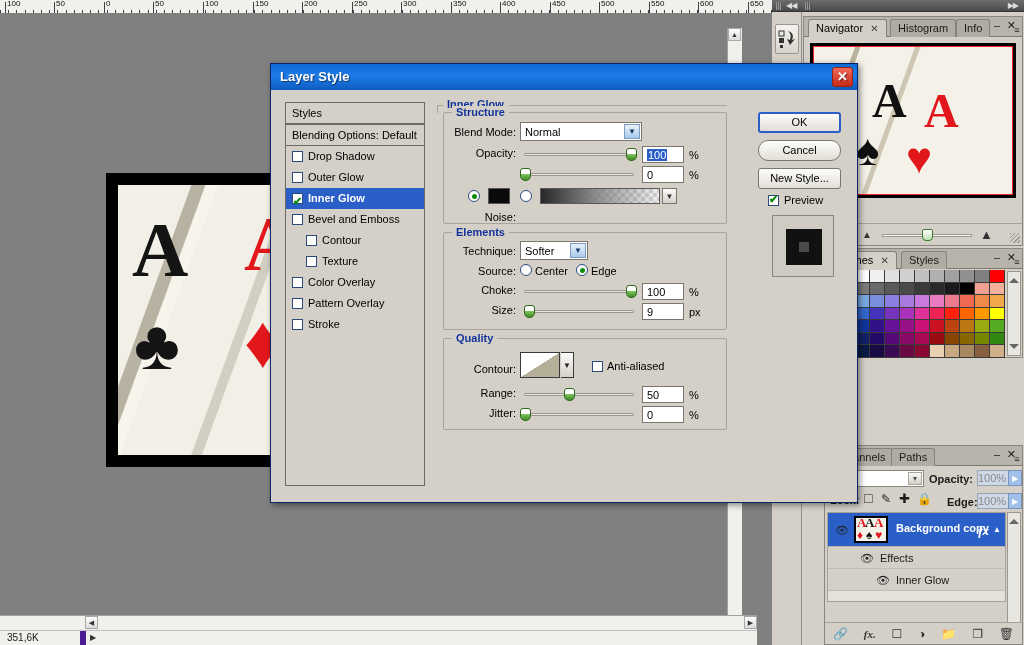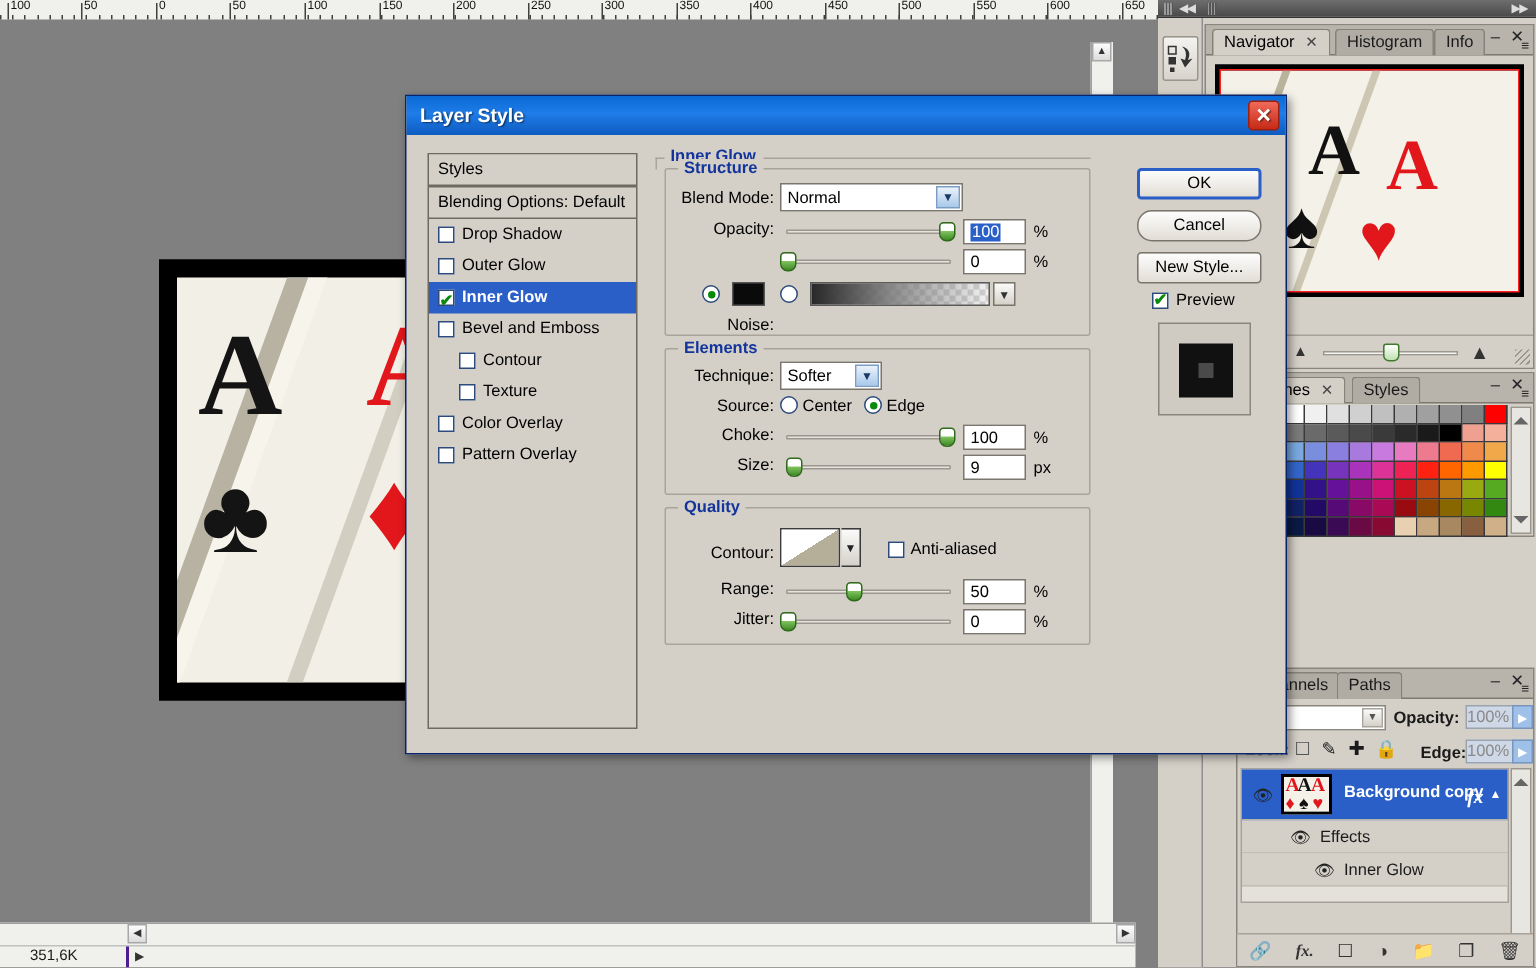--- a/index.html
+++ b/index.html
@@ -74,22 +74,22 @@
     background: linear-gradient(#fdfdfd,#dcdcdc);
     border: 1px solid #a8a8a8; font-size: 7px; color: #333;
     text-align: center; line-height: 11px;
   }
   .statusbar {
     position: absolute; left: 0; bottom: 0; width: 757px; height: 15px;
     background: #f0f0ec; border-top: 1px solid #c0c0c0;
     display: flex; align-items: center;
   }
   .status-field {
-    width: 86px; height: 14px; border-right: 2px solid #4c1d95;
-    font-size: 10px; color: #1a1a1a; padding-left: 20px; line-height: 14px;
+    width: 86px; height: 14px; border-right: 6px solid #4c1d95;
+    font-size: 10px; color: #1a1a1a; padding-left: 7px; line-height: 14px;
     overflow: hidden; white-space: nowrap;
   }
   .status-arrow {
     width: 14px; height: 14px; text-align: center; line-height: 13px;
     font-size: 8px; color: #333;
   }
 
   
   .dock {
     position: absolute; left: 772px; top: 0; width: 252px; height: 645px;
@@ -840,20 +840,24 @@
               <span>Texture</span>
             </div>
             <div class="sl-item">
               <span class="cbx"></span>
               <span>Color Overlay</span>
             </div>
             <div class="sl-item">
               <span class="cbx"></span>
               <span>Pattern Overlay</span>
             </div>
+            <div class="sl-item">
+              <span class="cbx"></span>
+              <span>Stroke</span>
+            </div>
           </div>
       </div>
 
       <div class="settings">
 
         <div class="sec-title" style="left:10px; top:0px;">Inner Glow</div>
         <div class="sec-line" style="left:0px; top:7px; width:6px;"></div>
         <div class="sec-line" style="left:72px; top:7px; width:218px;"></div>
         <div class="sec-line" style="left:0px; top:7px; width:1px; height:8px; background:#a8a49c;"></div>
 

